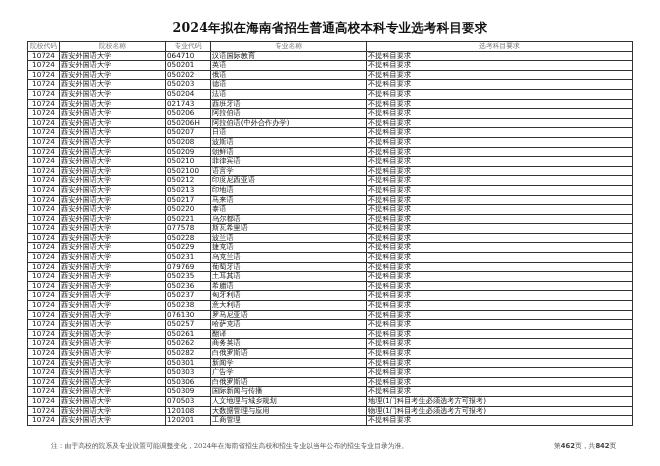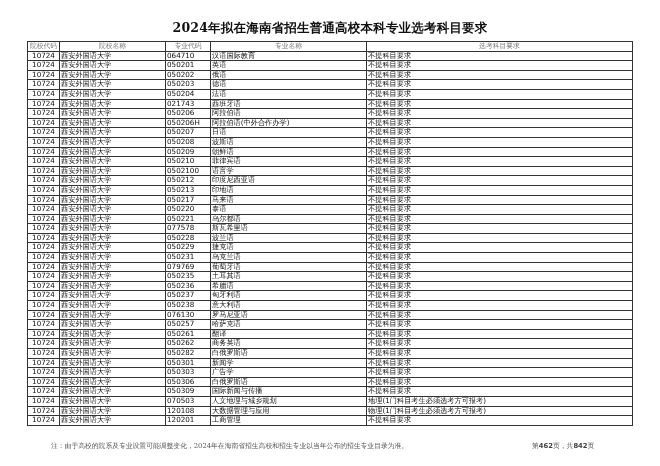--- a/index.html
+++ b/index.html
@@ -17,21 +17,21 @@
   table.grid col.c5 { width: 266px; }
   table.grid th, table.grid td { border: 1px solid #333; height: 8.6px; padding: 0 1px;
         font-size: 7.2px; line-height: 8.6px; white-space: nowrap; overflow: hidden;
         font-weight: normal; }
   table.grid th { font-family: "DejaVu Serif", "Liberation Serif", serif; color: #777;
                   text-align: center; font-size: 6.8px; }
   table.grid td.code { text-align: center; }
   table.grid td { text-align: left; }
   .footer-note { position: absolute; top: 441px; left: 51px; font-size: 6.8px; color: #555;
                  font-family: "DejaVu Serif", "Liberation Serif", serif; white-space: nowrap; }
-  .footer-page { position: absolute; top: 441px; left: 532px; font-size: 6.8px; color: #555;
+  .footer-page { position: absolute; top: 441px; left: 554px; font-size: 6.8px; color: #555;
                  font-family: "DejaVu Serif", "Liberation Serif", serif; white-space: nowrap; }
   .footer-page b { font-family: "DejaVu Sans", "Liberation Sans", sans-serif; font-weight: bold; color: #444; }
 </style>
 </head>
 <body>
 
 <div class="title">2024年拟在海南省招生普通高校本科专业选考科目要求</div>
 
 <table class="grid">
   <colgroup>

